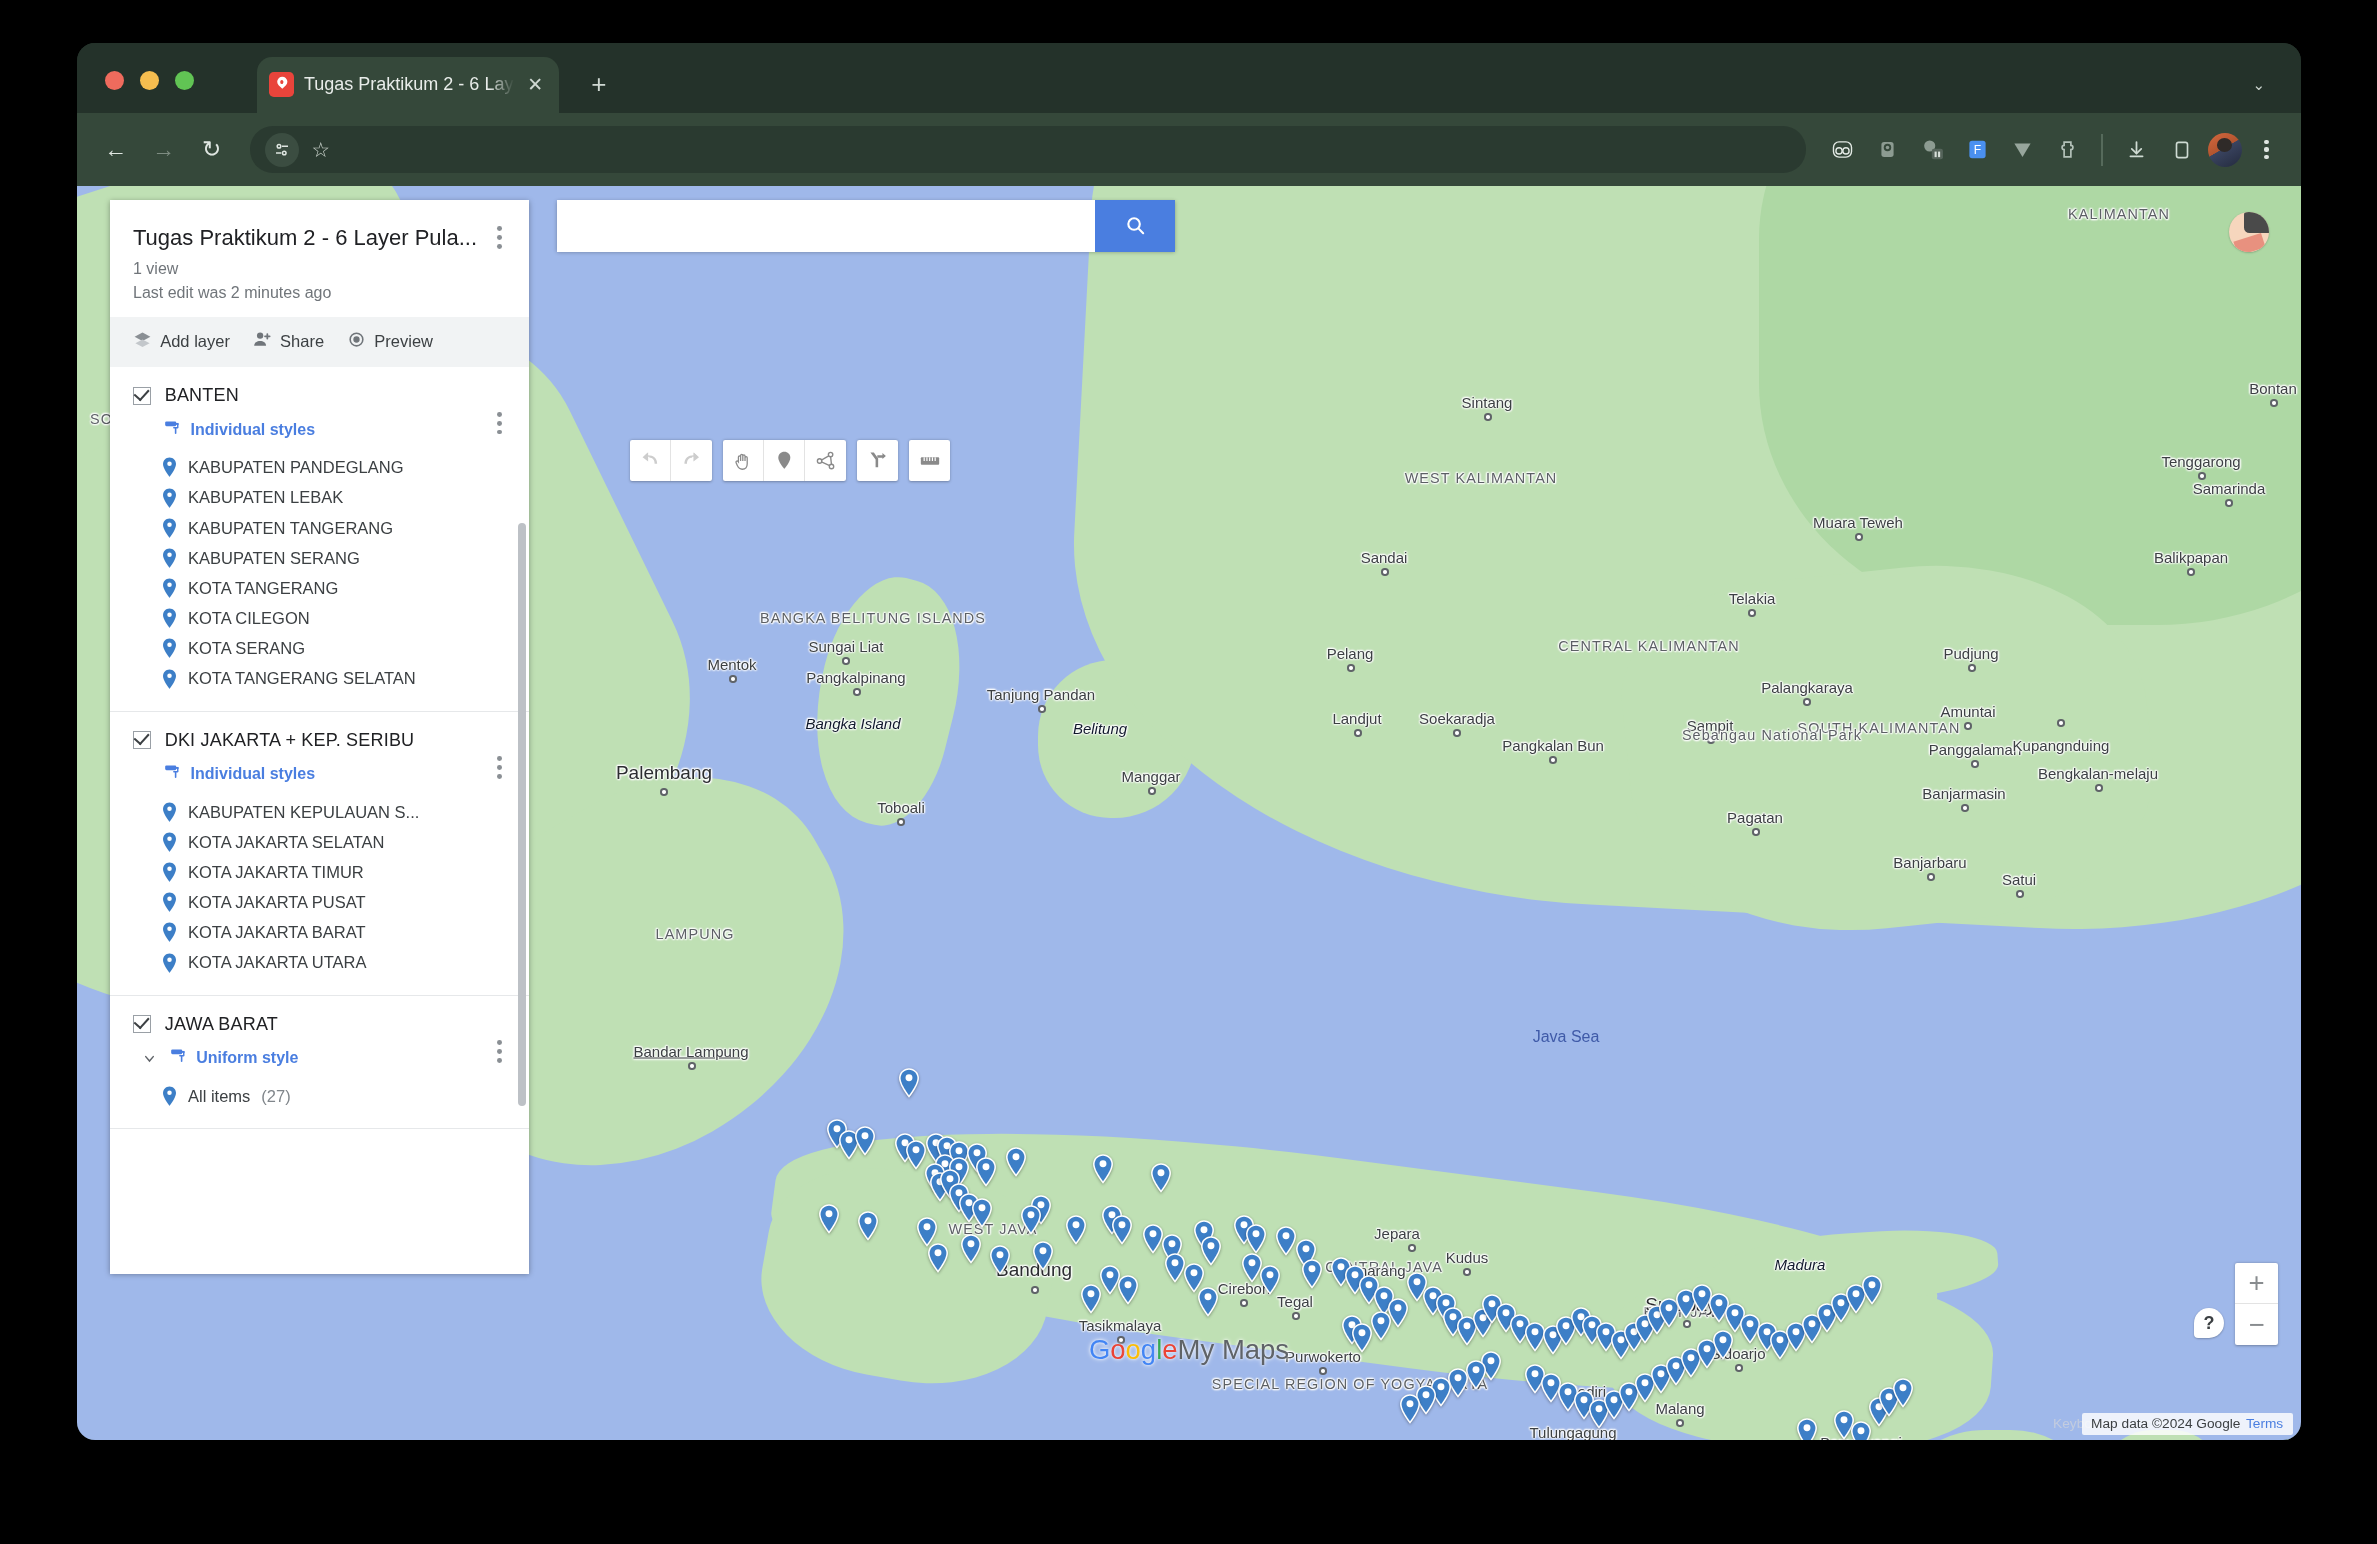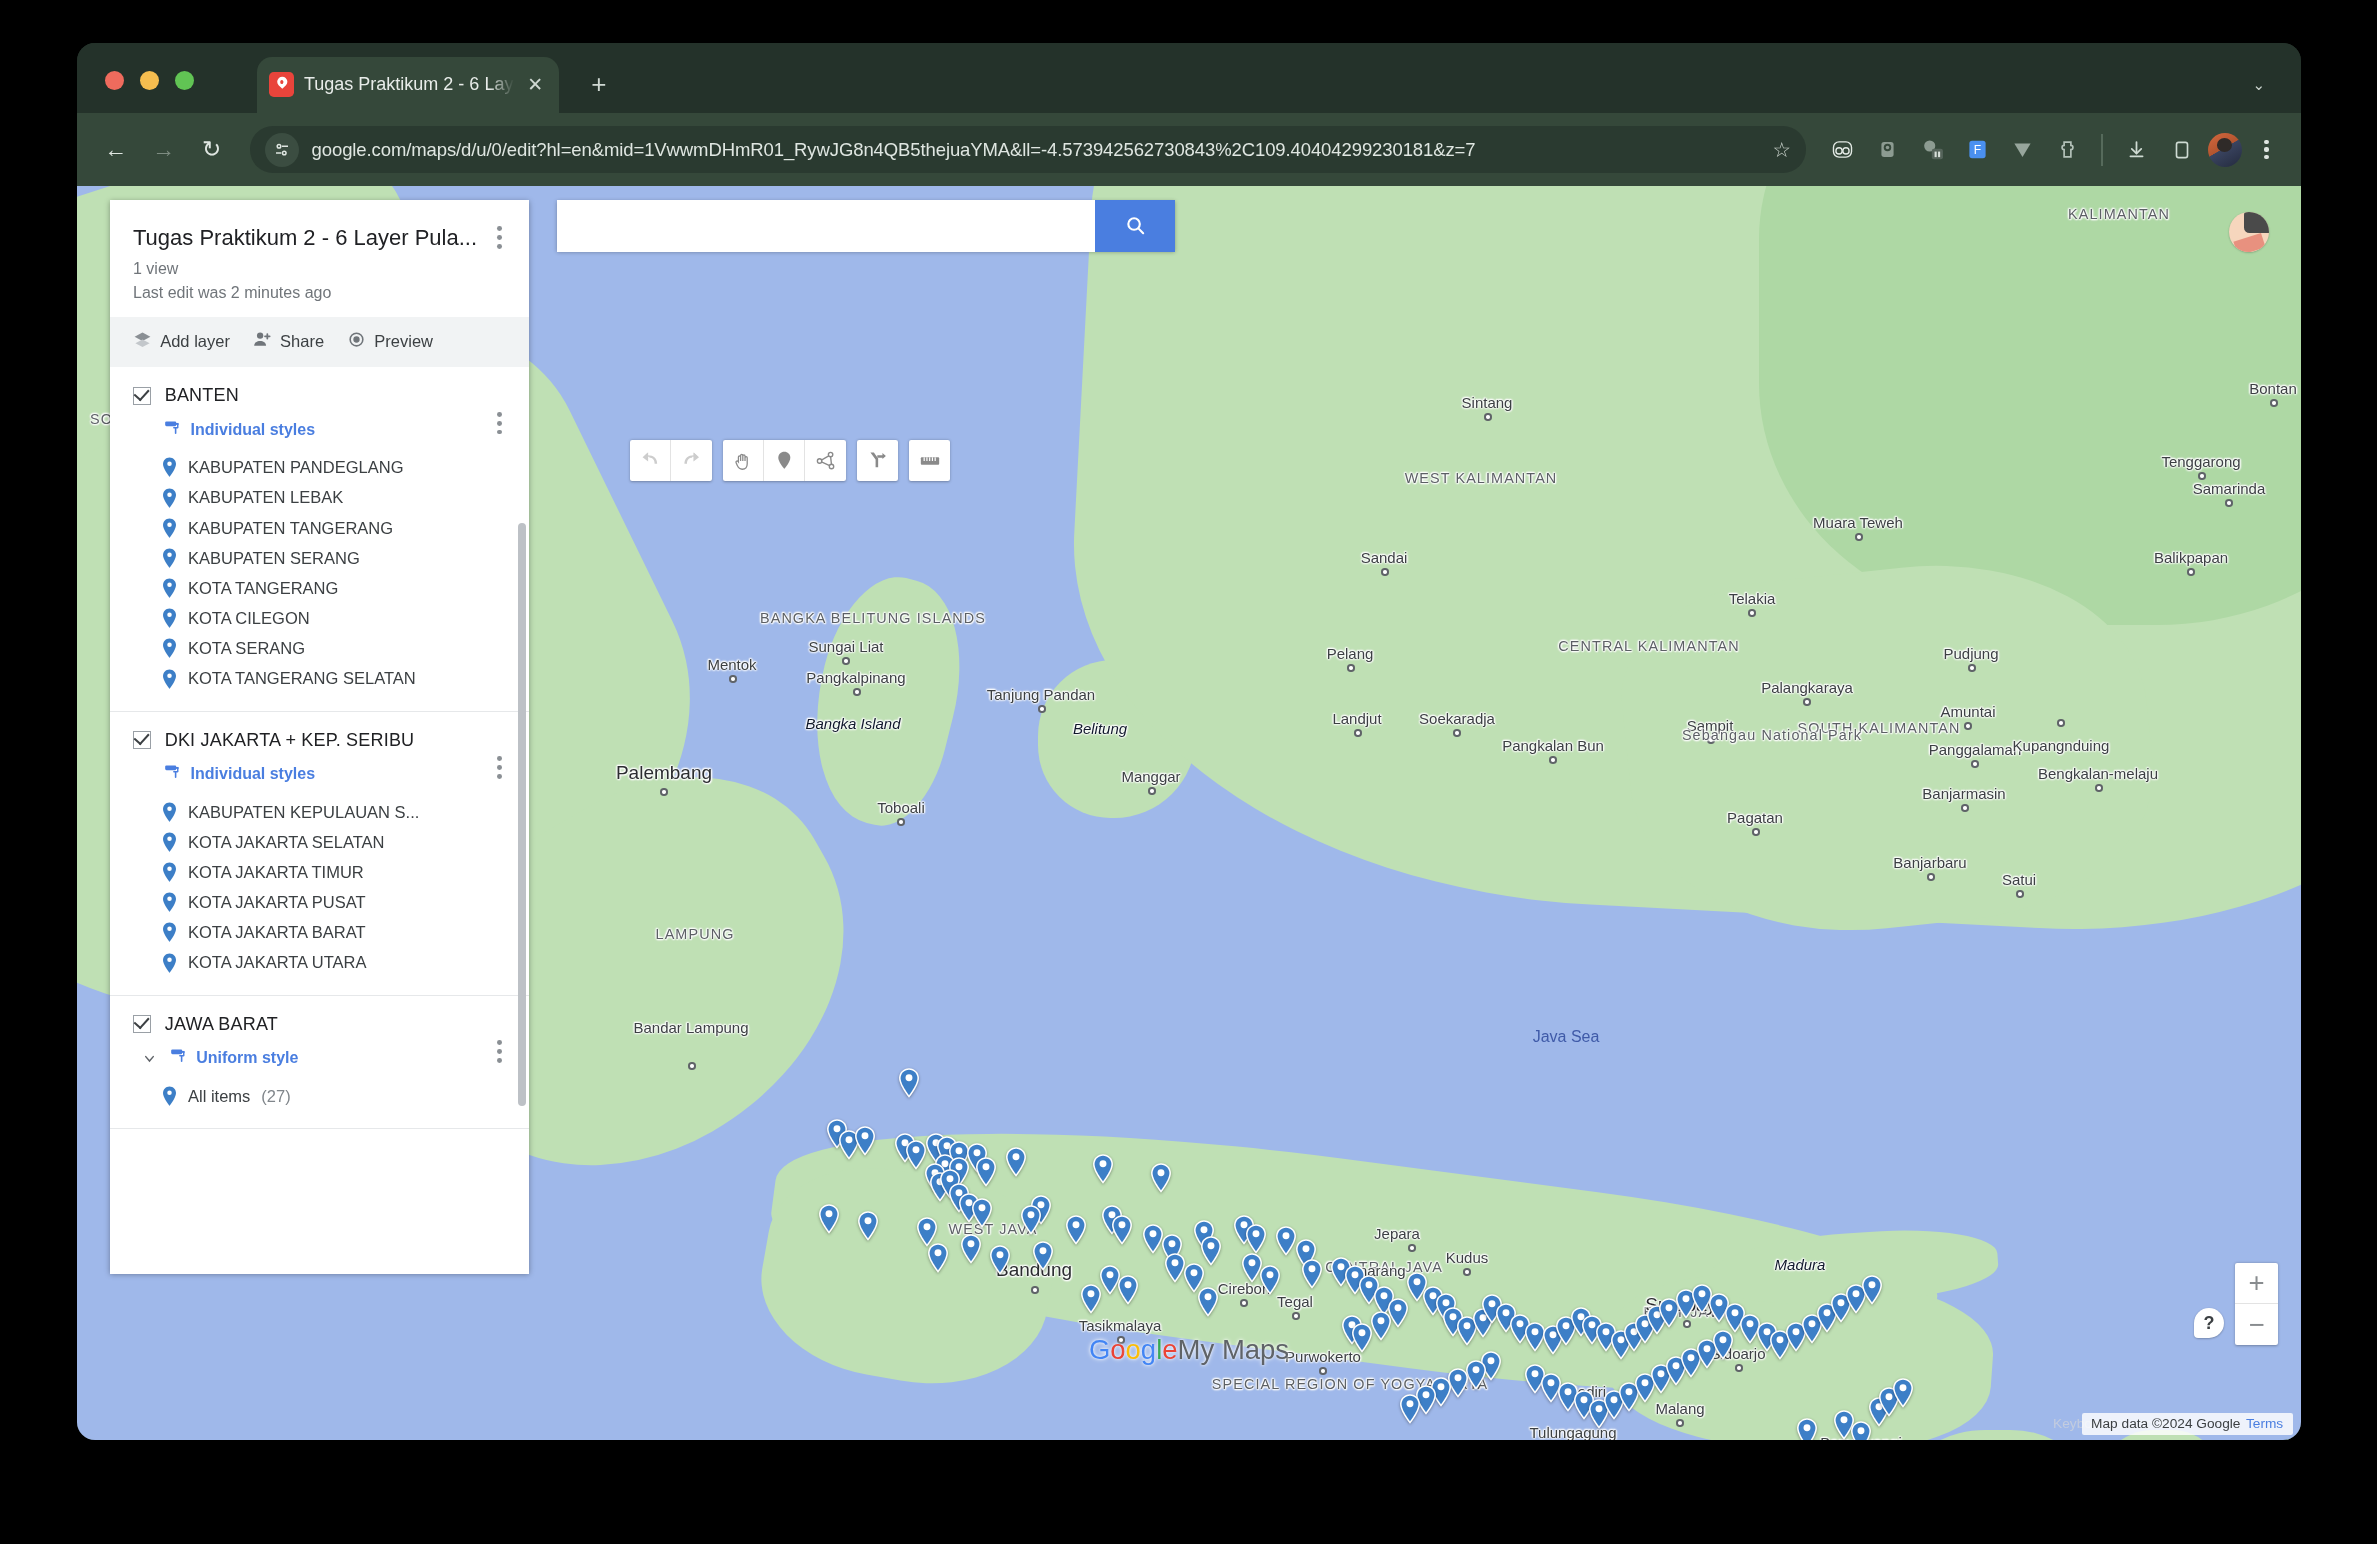--- a/index.html
+++ b/index.html
@@ -410,21 +410,20 @@
 
     <div id="omnibox">
       <span id="site-info-icon">
         <svg width="18" height="18" viewBox="0 0 24 24" fill="none" stroke="#dfe6e1" stroke-width="2">
           <circle cx="8" cy="7" r="2.4"></circle>
             <line x1="12" y1="7" x2="20" y2="7"></line>
           <circle cx="15" cy="16" r="2.4"></circle>
             <line x1="4" y1="16" x2="11" y2="16"></line>
         </svg>
       </span>
-      <span id="omnibox-url">google.com/maps/d/u/0/edit?hl=en&amp;mid=1VwwmDHmR01_RywJG8n4QB5thejuaYMA&amp;ll=-4.573942562730843%2C109.40404299230181&amp;z=7</span>
       <span id="bookmark-star">☆</span>
     </div>
 
     <div id="ext-tray">
       <div class="ext-icon">
         <svg width="25" height="25" viewBox="0 0 36 36" fill="none" stroke="#e2e9e4" stroke-width="2">
           <rect x="5" y="7" width="26" height="22" rx="8"></rect>
           <circle cx="13" cy="20" r="4.5"></circle>
             <circle cx="23" cy="20" r="4.5"></circle>
         </svg>
@@ -520,21 +519,21 @@
         <div class="mlabel " style="left: 769px; top: 460px; transform: translate(-50%, -50%);">Sungai Liat</div>
         <div class="city-dot" style="left: 765px; top: 471px;"></div>
         <div class="mlabel " style="left: 779px; top: 491px; transform: translate(-50%, -50%);">Pangkalpinang</div>
         <div class="city-dot" style="left: 776px; top: 502px;"></div>
         <div class="mlabel " style="left: 824px; top: 621px; transform: translate(-50%, -50%);">Toboali</div>
         <div class="city-dot" style="left: 820px; top: 632px;"></div>
         <div class="mlabel " style="left: 964px; top: 508px; transform: translate(-50%, -50%);">Tanjung Pandan</div>
         <div class="city-dot" style="left: 961px; top: 519px;"></div>
         <div class="mlabel " style="left: 1074px; top: 590px; transform: translate(-50%, -50%);">Manggar</div>
         <div class="city-dot" style="left: 1071px; top: 601px;"></div>
-        <div class="mlabel " style="left: 614px; top: 841px; transform: translate(-50%, -50%);">Bandar Lampung</div>
+        <div class="mlabel " style="left: 614px; top: 865px; transform: translate(-50%, -50%); text-decoration: underline;">Bandar Lampung</div>
         <div class="city-dot" style="left: 611px; top: 876px;"></div>
         <div class="mlabel " style="left: 1307px; top: 371px; transform: translate(-50%, -50%);">Sandai</div>
         <div class="city-dot" style="left: 1304px; top: 382px;"></div>
         <div class="mlabel " style="left: 1410px; top: 216px; transform: translate(-50%, -50%);">Sintang</div>
         <div class="city-dot" style="left: 1407px; top: 227px;"></div>
         <div class="mlabel " style="left: 1675px; top: 412px; transform: translate(-50%, -50%);">Telakia</div>
         <div class="city-dot" style="left: 1671px; top: 423px;"></div>
         <div class="mlabel " style="left: 1273px; top: 467px; transform: translate(-50%, -50%);">Pelang</div>
         <div class="city-dot" style="left: 1270px; top: 478px;"></div>
         <div class="mlabel " style="left: 1280px; top: 532px; transform: translate(-50%, -50%);">Landjut</div>

